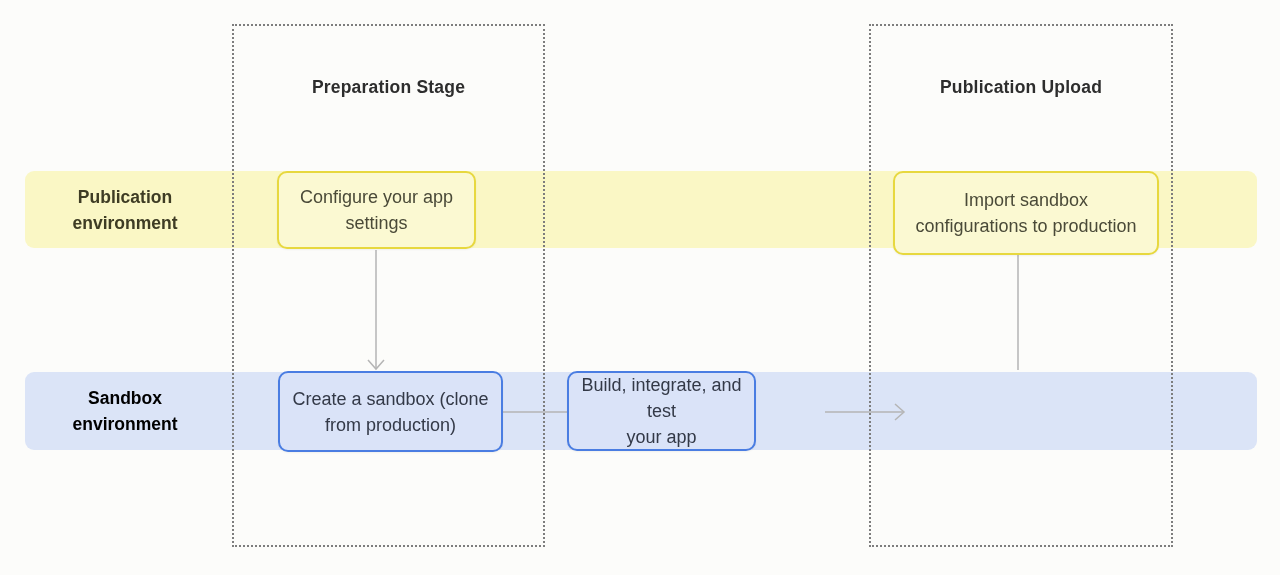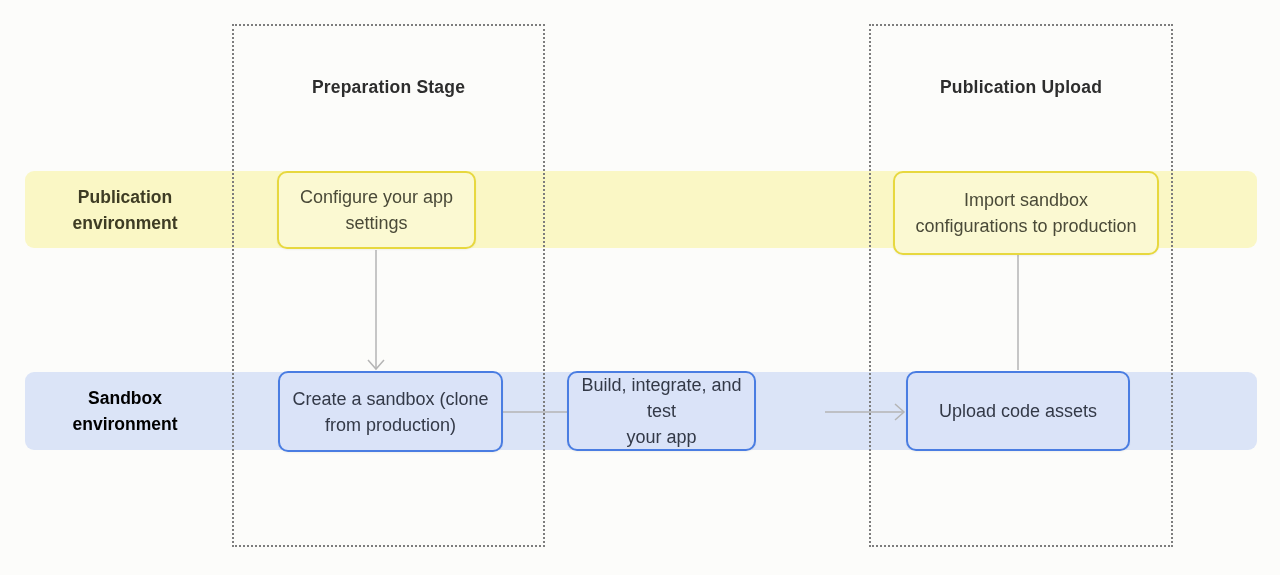--- a/index.html
+++ b/index.html
@@ -144,15 +144,14 @@
   </svg>
 
   <div class="node yellow" id="node-configure">Configure your app
 settings</div>
   <div class="node yellow" id="node-import">Import sandbox
 configurations to production</div>
   <div class="node blue" id="node-create">Create a sandbox (clone
 from production)</div>
   <div class="node blue" id="node-build">Build, integrate, and test
 your app</div>
-  <div class="node blue" id="node-upload">Upload code assets</div>
 
 </div>
 
 </body></html>

